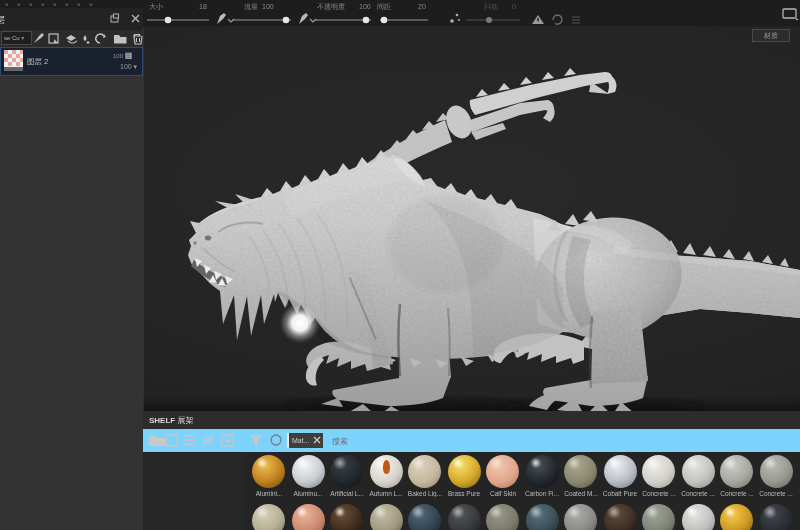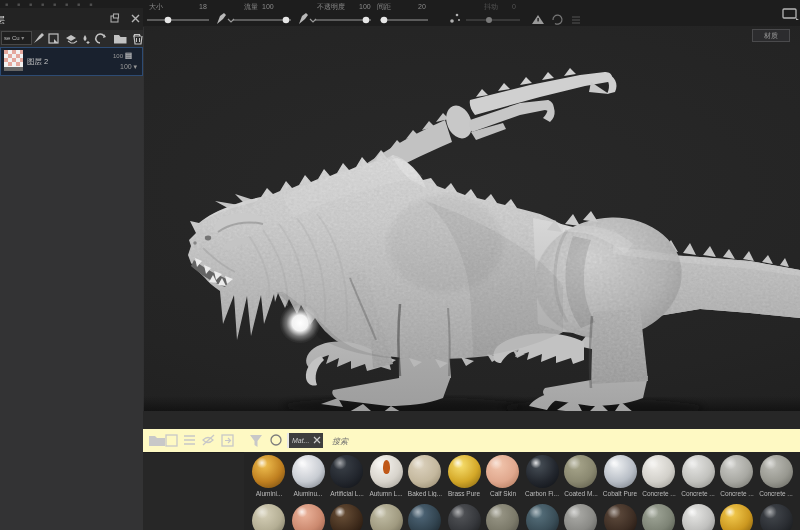--- a/index.html
+++ b/index.html
@@ -298,22 +298,25 @@
       <rect y="17" width="19" height="4" fill="#666"></rect>
     </svg>
     <span class="abs" style="left:26px;top:9px;color:#c8c8c8;font-size:7.5px;">图层 2</span>
     <span class="abs" style="left:112px;top:3px;color:#9a9a9a;font-size:6px;">100 <span style="color:#ccc;font-size:8px;">▦</span></span>
     <span class="abs" style="left:119px;top:15px;color:#9a9a9a;font-size:7px;">100 ▾</span>
   </div>
 </div>
 
 <div class="abs" id="shelf" style="left:143px;top:411px;width:657px;height:119px;background:#272727;">
 
-
-  <div class="abs" style="left:0;top:18px;width:657px;height:23px;background:#fef9c3;border-bottom:1px solid #1e1e1e;font-style:italic;">
+  <div class="abs" style="left:0;top:0;width:657px;height:18px;background:#2c2c2c;border-bottom:1px solid #1e1e1e;">
+    <span class="abs" style="left:6px;top:4px;color:#d8d8d8;font-size:8px;font-weight:bold;">SHELF <span style="font-weight:normal">展架</span></span>
+  </div>
+
+  <div class="abs" style="left:0;top:18px;width:657px;height:23px;background:#7dd3fc;border-bottom:1px solid #1e1e1e;">
     <svg class="abs" style="left:0;top:0;" width="657" height="23">
       <g fill="#c8c8c8">
         <path d="M6 7 l6 0 l2 2 l8 0 l0 8 l-16 0 Z"></path>
         <rect x="23" y="6" width="11" height="11" fill="none" stroke="#c8c8c8" stroke-width="1.3"></rect>
         <path d="M41 7 l11 0 m-11 4 l11 0 m-11 4 l11 0" stroke="#c8c8c8" stroke-width="1.4"></path>
         <g transform="translate(60,6)">
           <path d="M0 5 q5 -5 10 0 q-5 5 -10 0 Z" fill="none" stroke="#c8c8c8" stroke-width="1.2"></path>
           <path d="M0 10 L11 0" stroke="#c8c8c8" stroke-width="1.3"></path>
         </g>
         <g transform="translate(79,6)">

